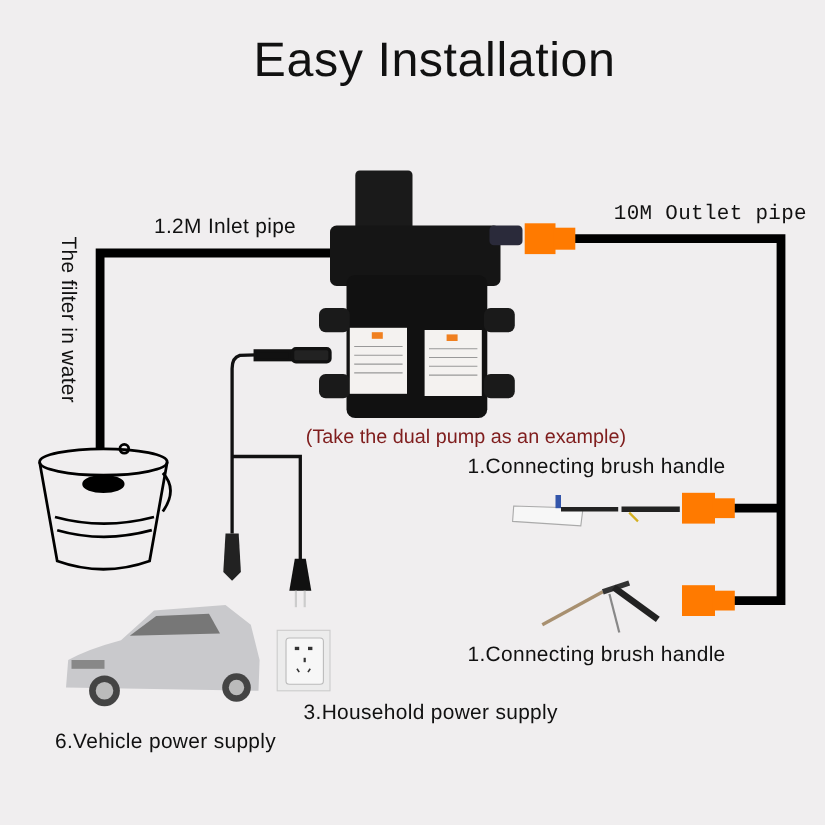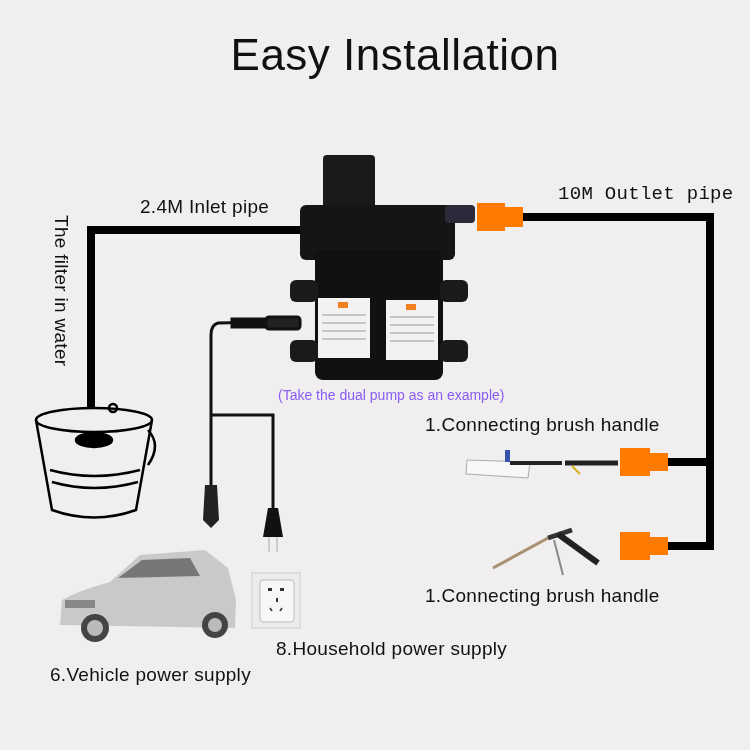--- a/index.html
+++ b/index.html
@@ -1,20 +1,20 @@
 <!DOCTYPE html>
 <html><head>
   <meta charset="utf-8">
   <style>
     html,body{margin:0;padding:0;}
     body{width:750px;height:750px;background:#f0eeef;position:relative;overflow:hidden;font-family:"Liberation Sans",sans-serif;color:#111;}
     .abs{position:absolute;margin-left:20px;}
     .title{left:0;top:30px;width:750px;text-align:center;font-size:44px;color:#111;letter-spacing:0.5px;}
     .label{font-size:19px;color:#111;white-space:nowrap;letter-spacing:0.3px;}
-    .note{font-size:14px;color:#8b5cf6;white-space:nowrap;}
+    .note{font-size:18px;color:#7f1d1d;white-space:nowrap;}
     .vert{left:30px;top:215px;font-size:19px;writing-mode:vertical-rl;white-space:nowrap;letter-spacing:0.3px;}
     svg{position:absolute;left:0;top:0;}
   </style>
 </head>
 <body>
 
 <div class="abs title">Easy Installation</div>
 
 <svg width="750" height="750" viewBox="0 0 750 750">
 
@@ -119,20 +119,20 @@
     <path d="M60,625 L62,600 Q80,590 110,582 L140,555 L205,550 L228,568 L236,600 L235,628 Z" fill="#c9c9cc"></path>
     <polygon points="118,578 142,560 190,558 200,576" fill="#777"></polygon>
     <circle cx="95" cy="628" r="14" fill="#444"></circle>
       <circle cx="95" cy="628" r="8" fill="#bbb"></circle>
     <circle cx="215" cy="625" r="13" fill="#444"></circle>
       <circle cx="215" cy="625" r="7" fill="#bbb"></circle>
     <rect x="65" y="600" width="30" height="8" fill="#888"></rect>
   </g>
 </svg>
 
-<div class="abs label" style="left:120px;top:196px;">2.4M Inlet pipe</div>
+<div class="abs label" style="left:120px;top:196px;">1.2M Inlet pipe</div>
 <div class="abs label" style="left:538px;top:183px;font-family:Liberation Mono, monospace;">10M Outlet pipe</div>
 <div class="abs vert">The filter in water</div>
 <div class="abs note" style="left:258px;top:387px;">(Take the dual pump as an example)</div>
 <div class="abs label" style="left:405px;top:414px;">1.Connecting brush handle</div>
 <div class="abs label" style="left:405px;top:585px;">1.Connecting brush handle</div>
-<div class="abs label" style="left:256px;top:638px;">8.Household power supply</div>
+<div class="abs label" style="left:256px;top:638px;">3.Household power supply</div>
 <div class="abs label" style="left:30px;top:664px;">6.Vehicle power supply</div>
 
 </body></html>

